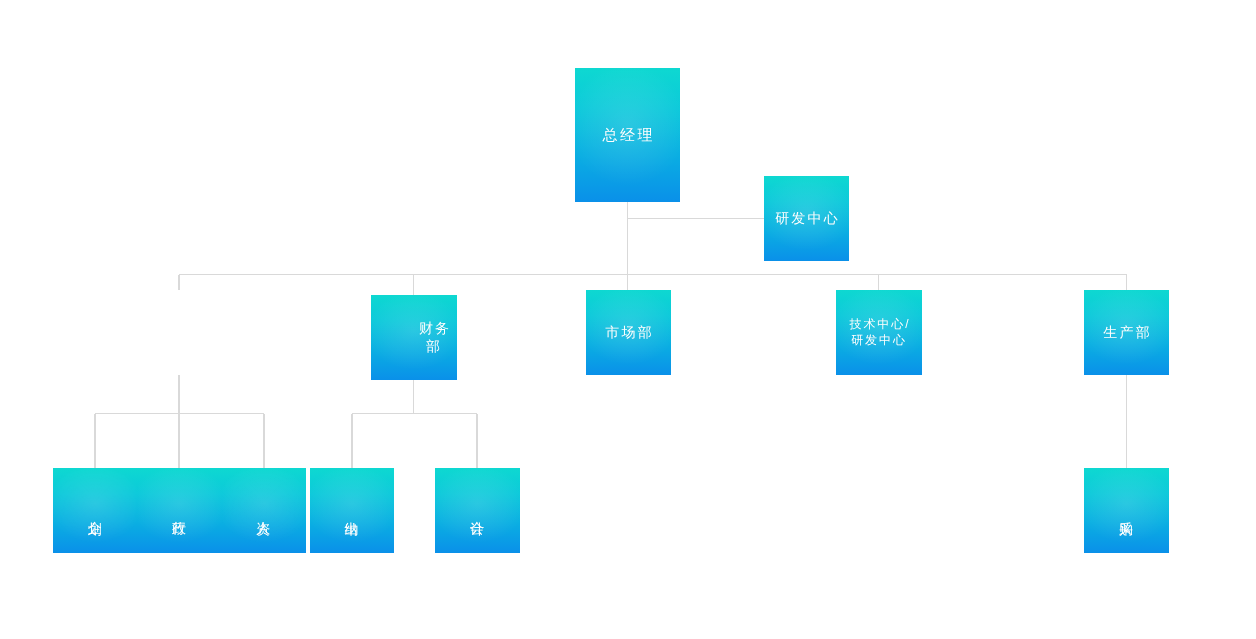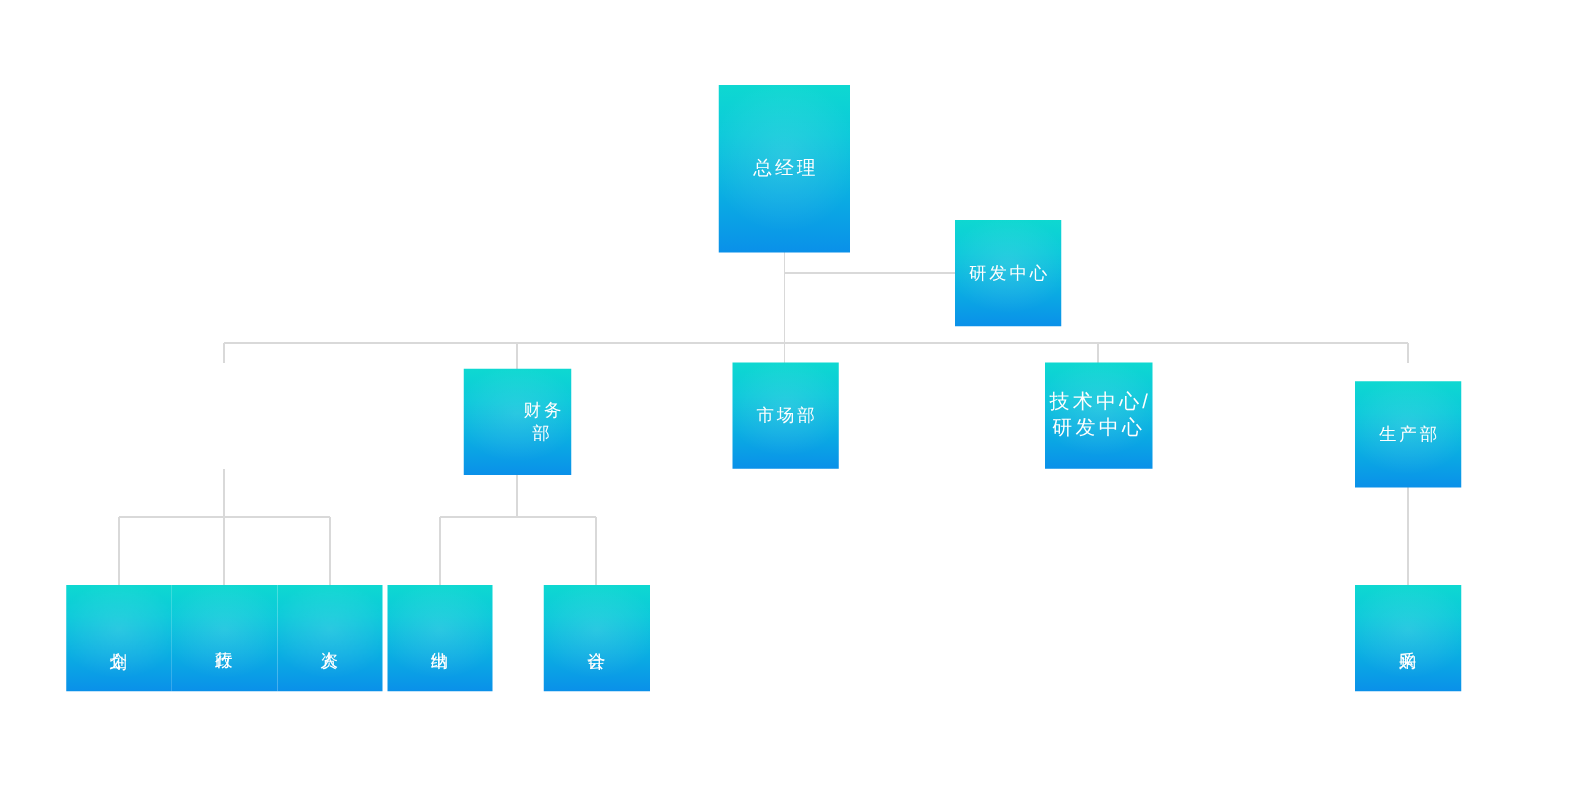--- a/index.html
+++ b/index.html
@@ -46,21 +46,21 @@
     display: block;
     line-height: 1.28;
     letter-spacing: 0.16em;
     text-indent: 0.16em;
     font-weight: 400;
     white-space: pre-line;
     text-shadow: 0 0 1px rgba(0,0,0,0.05);
   }
   .node.size-lg .node-label { font-size: 15px; }
   .node.size-md .node-label { font-size: 14px; }
-  .node.size-sm .node-label { font-size: 16px; }
+  .node.size-sm .node-label { font-size: 12px; }
   
   .node.vertical .node-label {
     writing-mode: vertical-rl;
     text-orientation: upright;
     letter-spacing: 0.04em;
     text-indent: 0;
     line-height: 1;
     font-size: 14px;
   }
   
@@ -128,21 +128,21 @@
 
   <div class="node size-md" style="left:586px; top:290px; width:85px; height:85px;">
     <span class="node-label">市场部</span>
   </div>
 
   <div class="node size-sm" style="left:836px; top:290px; width:86px; height:85px;">
     <span class="node-label">技术中心/
 研发中心</span>
   </div>
 
-  <div class="node size-md" style="left:1084px; top:305px; width:85px; height:85px;">
+  <div class="node size-md" style="left:1084px; top:290px; width:85px; height:85px;">
     <span class="node-label">生产部</span>
   </div>
 
   <div class="band" style="left:53px; top:468px; width:253px; height:85px;">
     <div class="node vertical">
       <span class="node-label">企划</span>
     </div>
     <div class="node vertical">
       <span class="node-label">行政</span>
     </div>

